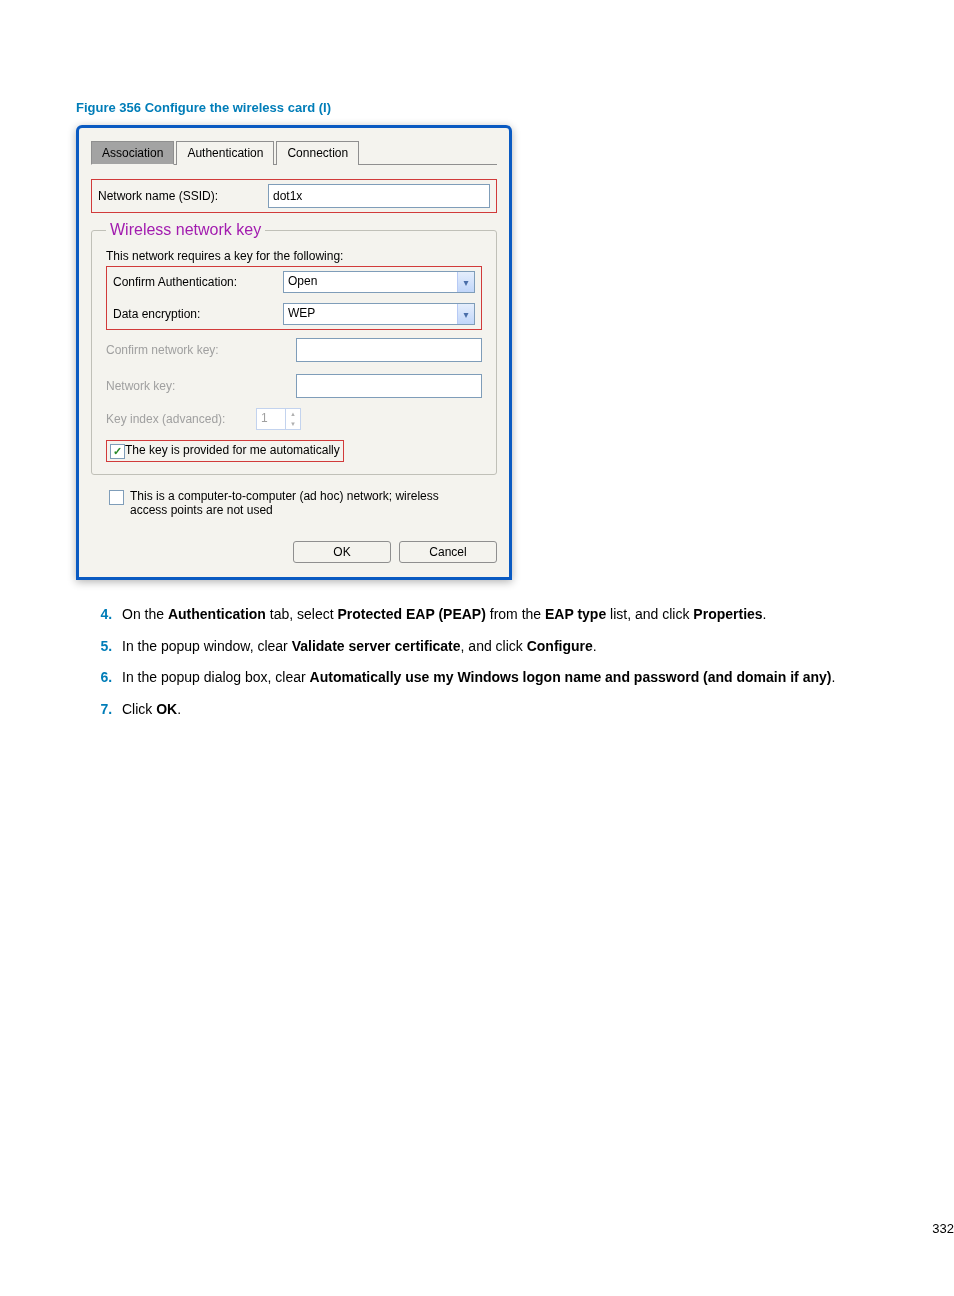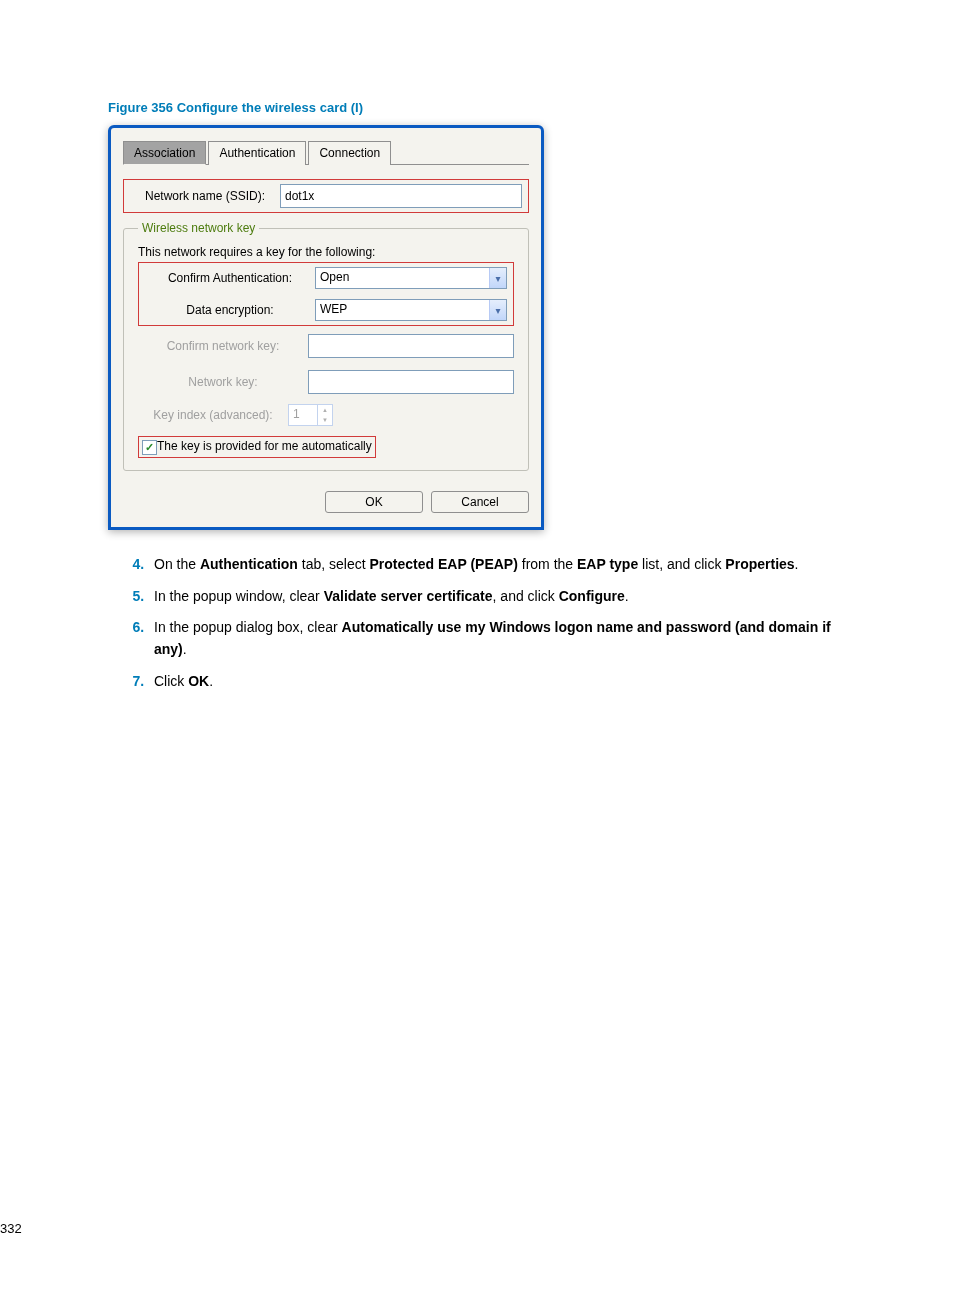--- a/index.html
+++ b/index.html
@@ -5,21 +5,21 @@
   body {
     margin: 0;
     padding: 0;
     font-family: Arial, Helvetica, sans-serif;
     background: #fff;
     width: 954px;
     height: 1296px;
     position: relative;
   }
   .page {
-    padding: 100px 90px 0 108px;
+    padding: 100px 90px 0 76px;
   }
   .figure-caption {
     color: #007db8;
     font-weight: bold;
     font-size: 13px;
     margin-bottom: 10px;
   }
   .dialog {
     width: 430px;
     border: 3px solid #0a5ac2;
@@ -83,41 +83,41 @@
     border-bottom: 1px solid #f4f3ee;
     z-index: 2;
   }
   .row {
     display: flex;
     align-items: center;
     margin-bottom: 10px;
   }
   .label-col {
     width: 150px;
-    text-align: center;
   }
   .text-input {
     flex: 1;
     border: 1px solid #7f9db9;
     padding: 3px 4px;
     font-family: Tahoma, Arial, sans-serif;
     font-size: 12px;
     height: 16px;
     background: #fff;
+    margin-left: 20px;
   }
   fieldset.groupbox {
     border: 1px solid #c0c0b8;
     border-radius: 3px;
     padding: 10px 14px 12px 14px;
     margin: 0 0 14px 0;
   }
   fieldset.groupbox legend {
-    color: #4d7c0f;
+    color: #a21caf;
     padding: 0 4px;
-    font-size: 12px;
+    font-size: 16px;
   }
   .group-text {
     margin-bottom: 3px;
   }
   .select-wrap {
     flex: 1;
     display: flex;
     border: 1px solid #7f9db9;
     background: #fff;
     align-items: stretch;
@@ -232,21 +232,21 @@
   }
   ol.steps li::marker {
     color: #007db8;
     font-weight: bold;
   }
   .page-number {
     position: absolute;
     bottom: 60px;
     width: 100%;
     left: 0;
-    text-align: left;
+    text-align: right;
     font-size: 13px;
   }
 </style>
 </head>
 <body>
 
 <div class="page">
   <div class="figure-caption">Figure 356 Configure the wireless card (I)</div>
 
   <div class="dialog">
@@ -304,20 +304,24 @@
               </span>
           </div>
         </div>
 
         <div class="hl-red-inline">
           <div class="checkbox checked"></div>
           <span>The key is provided for me automatically</span>
         </div>
       </fieldset>
 
+      <div class="adhoc-row">
+        <div class="checkbox"></div>
+        <span style="max-width:340px">This is a computer-to-computer (ad hoc) network; wireless access points are not used</span>
+      </div>
 
       <div class="button-row">
         <div class="dlg-btn">OK</div>
         <div class="dlg-btn">Cancel</div>
       </div>
     </div>
   </div>
 
   <ol class="steps" start="4">
     <li>

